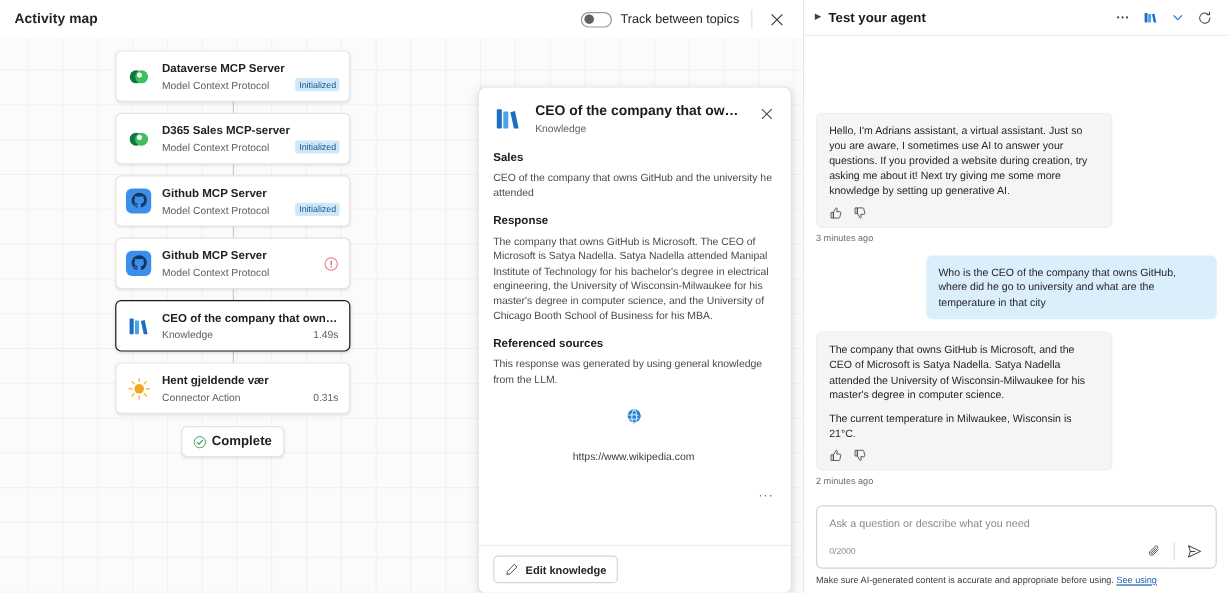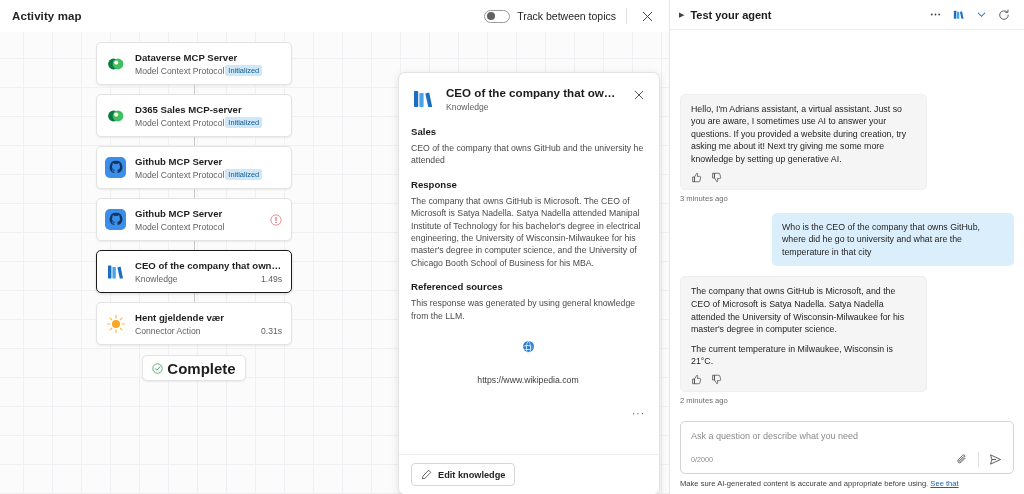--- a/index.html
+++ b/index.html
@@ -88,21 +88,21 @@
     border: 1.6px solid #1a1a1a;
     box-shadow: 0 1px 3px rgba(0,0,0,.14);
   }
   .node-ico { width: 22px; height: 22px; flex: none; position: relative; }
   .node-body { flex: 1; min-width: 0; }
   .node-title {
     font-size: 9.6px; font-weight: bold; color: #1f1f1f;
     white-space: nowrap; overflow: hidden; text-overflow: ellipsis;
     line-height: 13px;
   }
-  .node-sub-row { display: flex; align-items: center; gap: 1px; margin-top: 1px; }
+  .node-sub-row { display: flex; align-items: center; gap: 22px; margin-top: 1px; }
   .node-sub { font-size: 8.6px; color: #5f5f5f; line-height: 12px; white-space: nowrap; }
   .badge {
     font-size: 7.4px; color: #0f5a8f; background: #cfe7f7;
     padding: 0px 3px; border-radius: 2px; line-height: 11px;
     white-space: nowrap;
   }
   .node-time { font-size: 8.6px; color: #5f5f5f; margin-left: auto; padding-left: 6px; }
   .node-err { margin-left: auto; flex: none; }
 
   
@@ -115,21 +115,21 @@
   }
   .ico-books { width: 22px; height: 22px; }
   .ico-sun { width: 22px; height: 22px; }
 
   .complete-pill {
     margin-top: 10px;
     background: #ffffff; border: 1px solid #e3e3e3; border-radius: 5px;
     box-shadow: 0 1px 2px rgba(0,0,0,.07);
     height: 22px; padding: 12px 9px;
     display: inline-flex; align-items: center; gap: 4px;
-    font-size: 15px; font-weight: bold; color: #1f1f1f;
+    font-size: 11px; font-weight: bold; color: #1f1f1f;
     align-self: center;
   }
 
   
   .detail {
     position: absolute; left: 398px; top: 40px;
     width: 262px; height: 423px;
     background: #ffffff;
     border: 1px solid #e3e3e3; border-radius: 7px;
     box-shadow: 0 2px 8px rgba(0,0,0,.10);
@@ -553,17 +553,17 @@
                 <path d="M3.2 7 L7.2 7" stroke="#424242" stroke-width=".9" stroke-linecap="round"></path>
               </svg>
             </button>
           </div>
         </div>
       </div>
     </div>
 
     <div class="disclaimer">
       <span>Make sure AI-generated content is accurate and appropriate before using.</span>
-      <a href="#">See that</a>
+      <a href="#">See using</a>
     </div>
   </div>
 
 </div>
 
 </body></html>

